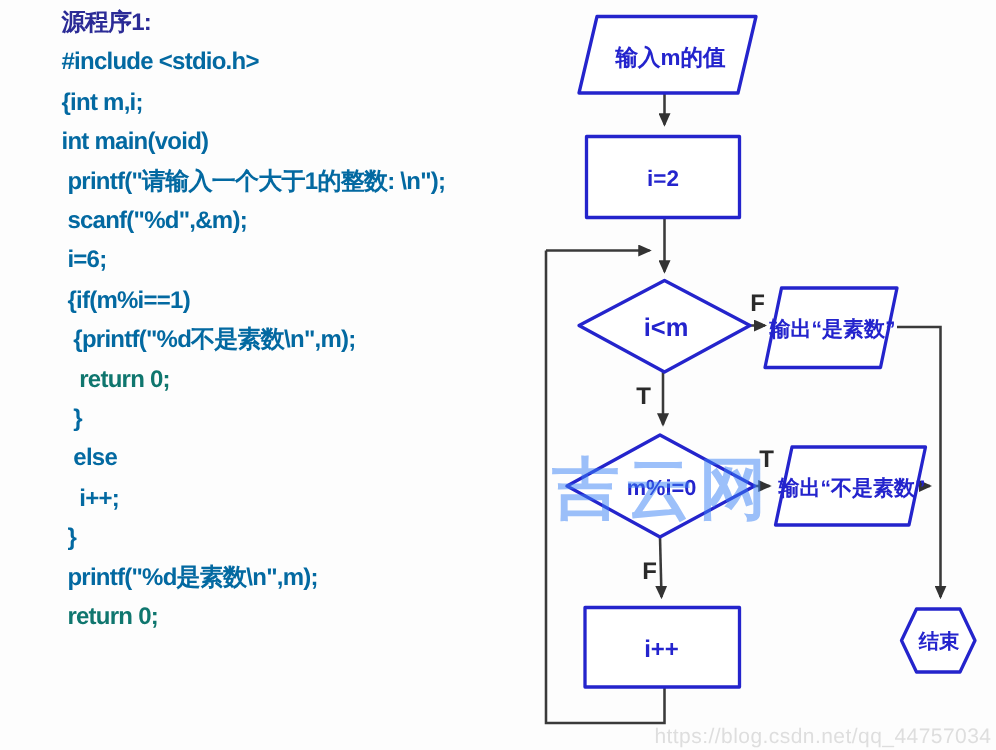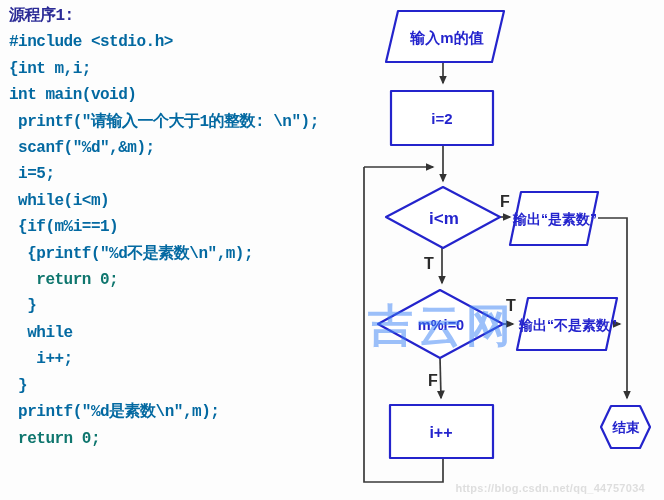--- a/index.html
+++ b/index.html
@@ -6,23 +6,23 @@
   body{
     width:664px;height:500px;position:relative;overflow:hidden;
     background:#fdfdfd;
     font-family:"Liberation Sans",sans-serif;
   }
   
   .code-panel{
     position:absolute;left:9px;top:3px;width:350px;z-index:1;
   }
   .code-line{
-    font-family:Liberation Mono, monospace;
+    font-family:Liberation Sans, sans-serif;
     font-weight:bold;font-size:16px;line-height:26.4px;
-    white-space:pre;letter-spacing:-0.5px;
+    white-space:pre;letter-spacing:-0.5px;margin-left:32px;
   }
   .blue{color:#0369a1;}
   .navy{color:#2b2b96;}
   .red{color:#0f766e;}
   
   .flow-svg{position:absolute;left:0;top:0;z-index:2;}
   .ln{stroke:#3a3a3a;stroke-width:1.7;fill:none;}
   .shape{fill:#ffffff;stroke:#2424cc;stroke-width:2.2;stroke-linejoin:round;}
   .node-label{
     fill:#2424cd;font-weight:bold;text-anchor:middle;
@@ -32,41 +32,40 @@
     fill:#2a2a2a;font-weight:bold;font-size:16px;text-anchor:middle;
     font-family:"Liberation Sans",sans-serif;
   }
   
   .site-watermark{
     position:absolute;left:368px;top:296px;z-index:3;
     font-size:45px;font-weight:bold;color:#3b82f6;opacity:0.5;
     letter-spacing:4px;white-space:nowrap;pointer-events:none;
   }
   .url-watermark{
-    position:absolute;right:19px;top:482px;z-index:3;
-    font-size:11px;color:#dedede;letter-spacing:0.3px;white-space:nowrap;font-weight:bold;
+    position:absolute;right:3px;top:482px;z-index:3;
+    font-size:14px;color:#dedede;letter-spacing:0.3px;white-space:nowrap;
   }
 </style>
 </head>
 <body>
 
 <div class="code-panel">
   <div class="code-line navy">源程序1:</div>
   <div class="code-line blue">#include &lt;stdio.h&gt;</div>
   <div class="code-line blue">{int m,i;</div>
   <div class="code-line blue">int main(void)</div>
   <div class="code-line blue"> printf("请输入一个大于1的整数: \n");</div>
   <div class="code-line blue"> scanf("%d",&amp;m);</div>
-  <div class="code-line blue"> i=5;</div>
-  <div class="code-line blue"> while(i&lt;m)</div>
+  <div class="code-line blue"> i=6;</div>
   <div class="code-line blue"> {if(m%i==1)</div>
   <div class="code-line blue">  {printf("%d不是素数\n",m);</div>
   <div class="code-line red">   return 0;</div>
   <div class="code-line blue">  }</div>
-  <div class="code-line blue">  while</div>
+  <div class="code-line blue">  else</div>
   <div class="code-line blue">   i++;</div>
   <div class="code-line blue"> }</div>
   <div class="code-line blue"> printf("%d是素数\n",m);</div>
   <div class="code-line red"> return 0;</div>
 </div>
 
 <svg class="flow-svg" width="664" height="500" viewBox="0 0 664 500" xmlns="http://www.w3.org/2000/svg">
   <defs>
     <marker id="ar" markerWidth="9" markerHeight="8" refX="7.5" refY="4" orient="auto" markerUnits="userSpaceOnUse">
       <path d="M0,0 L9,4 L0,8 z" fill="#333333"></path>

